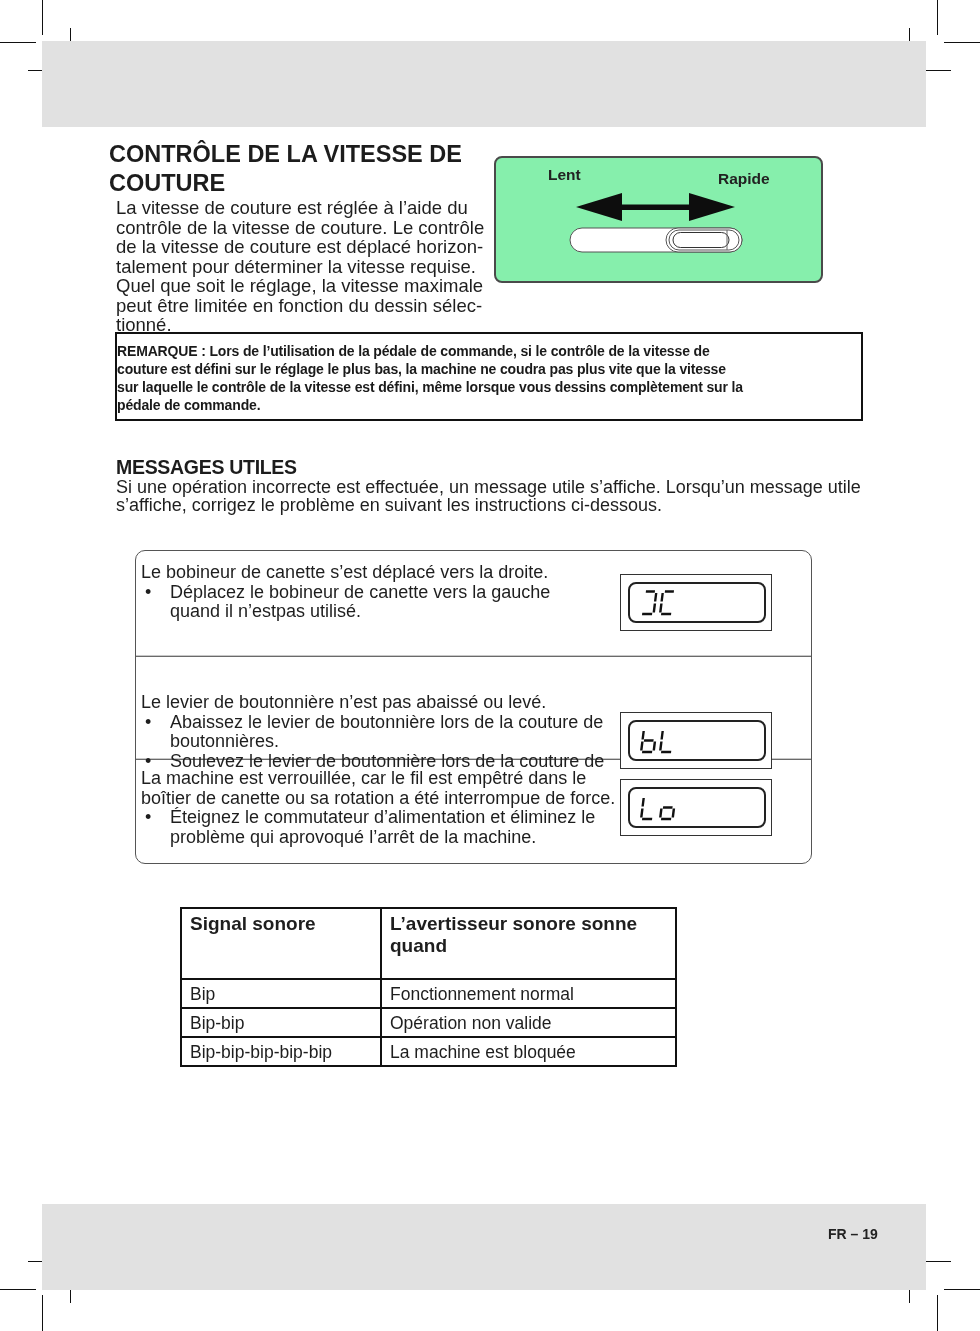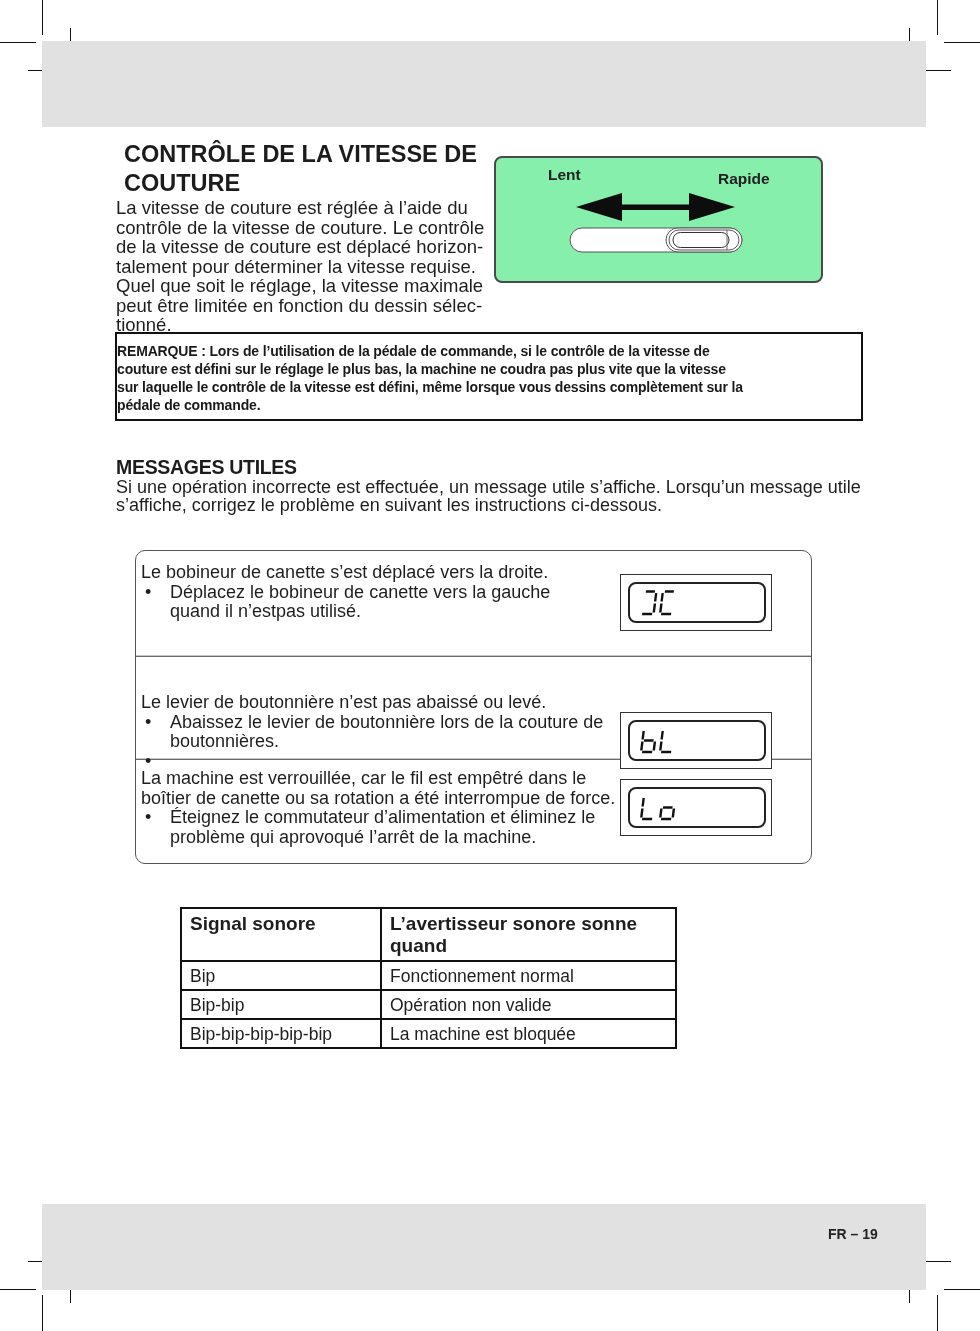--- a/index.html
+++ b/index.html
@@ -2,21 +2,21 @@
 <html><head>
 <meta charset="utf-8">
 <style>
   html, body { margin: 0; padding: 0; background: #ffffff; }
   body { width: 980px; height: 1331px; position: relative; overflow: hidden;
          font-family: "Liberation Sans", "DejaVu Sans", sans-serif; color: #1a1a1a; }
   .line { display: block; white-space: nowrap; }
   .crop { position: absolute; background: #111; }
   .band { position: absolute; left: 42px; width: 884px; height: 86px; background: #e1e1e1; }
 
-  .title { position: absolute; left: 124px; top: 140px; margin: 0; font-size: 23.5px; line-height: 29px;
+  .title { position: absolute; left: 109px; top: 140px; margin: 0; font-size: 23.5px; line-height: 29px;
            font-weight: bold; color: #1c1c1c; }
   .body-text { position: absolute; left: 116px; top: 198px; font-size: 18.5px; line-height: 19.5px; color: #1e1e1e; }
 
   .diagram { position: absolute; left: 494px; top: 156px; width: 329px; height: 127px; box-sizing: border-box;
              border: 2px solid #4a4a4a; border-radius: 8px; background: #86efac; }
   .diagram svg { position: absolute; left: -2px; top: -2px; }
   .dlabel { position: absolute; font-weight: bold; font-size: 15.5px; line-height: 16px; color: #222; white-space: nowrap; }
 
   .note { position: absolute; left: 115px; top: 332px; width: 748px; height: 89px; box-sizing: border-box;
           border: 2px solid #111; padding: 8px 0 12px 0; font-weight: bold; font-size: 14px; line-height: 18px;
@@ -34,21 +34,21 @@
   .bullet { position: absolute; left: 4px; top: 0; }
   .bullet-lines { margin-left: 29px; }
   .lcd { position: absolute; left: 484px; width: 152px; height: 57px; box-sizing: border-box; border: 1.5px solid #333; background: #fff; }
   .lcd-inner { position: absolute; left: 7px; top: 7px; width: 138px; height: 41px; box-sizing: border-box;
                border: 2px solid #222; border-radius: 8px; }
   .lcd-glyphs { position: absolute; left: 9px; top: 5px; }
   .sr { position: absolute; width: 1px; height: 1px; overflow: hidden; clip: rect(0 0 0 0); white-space: nowrap; }
 
   table.beep { position: absolute; left: 180px; top: 907px; width: 497px; border-collapse: collapse; }
   table.beep th, table.beep td { border: 2px solid #111; text-align: left; padding: 0 8px; color: #1e1e1e; }
-  table.beep th { font-size: 19px; line-height: 21.5px; font-weight: bold; vertical-align: top; padding-top: 4px; height: 53px; box-sizing: border-box; }
+  table.beep th { font-size: 19px; line-height: 21.5px; font-weight: bold; vertical-align: top; padding-top: 4px; height: 71px; box-sizing: border-box; }
   table.beep td { font-size: 17.5px; line-height: 20px; height: 29px; box-sizing: border-box; vertical-align: middle; border-radius: 10px; }
   table.beep .c1 { width: 200px; }
 
   .pageno { position: absolute; left: 828px; top: 1226px; font-weight: bold; font-size: 14px; line-height: 16px; color: #222; white-space: nowrap; }
 </style>
 </head>
 <body>
 
 <div class="crop" style="left:42px;top:0;width:1px;height:35px;"></div>
 <div class="crop" style="left:0;top:42px;width:36px;height:1px;"></div>
@@ -160,20 +160,21 @@
     <div class="bullet-row">
       <span class="bullet">•</span>
       <div class="bullet-lines">
         <span class="line">Abaissez le levier de boutonnière lors de la couture de</span>
         <span class="line">boutonnières.</span>
       </div>
     </div>
     <div class="bullet-row">
       <span class="bullet">•</span>
       <div class="bullet-lines">
+        <span class="line">Soulevez le levier de boutonnière lors de la couture de</span>
       </div>
     </div>
   </div>
   <div class="lcd" style="top:18px;">
     <div class="lcd-inner">
       <div class="lcd-glyphs"><svg width="46" height="28" viewBox="0 0 46 28">
             <g transform="translate(4,1.5) skewX(-7)" stroke="#111" stroke-width="2.4" stroke-linecap="butt">
               <line x1="13.5" y1="13" x2="13.5" y2="22"></line>
               <line x1="2" y1="23.5" x2="12" y2="23.5"></line>
               <line x1="1" y1="13" x2="1" y2="22"></line>

